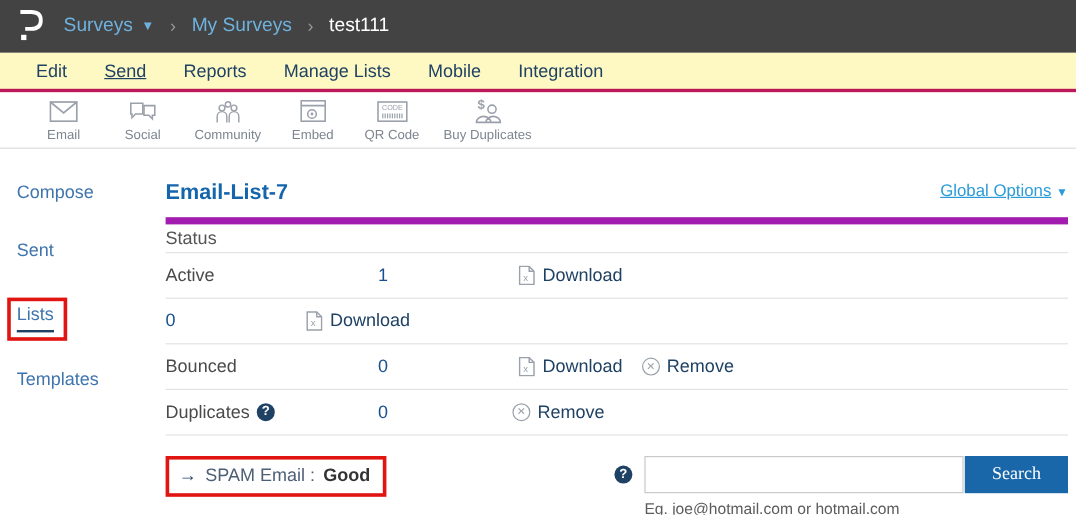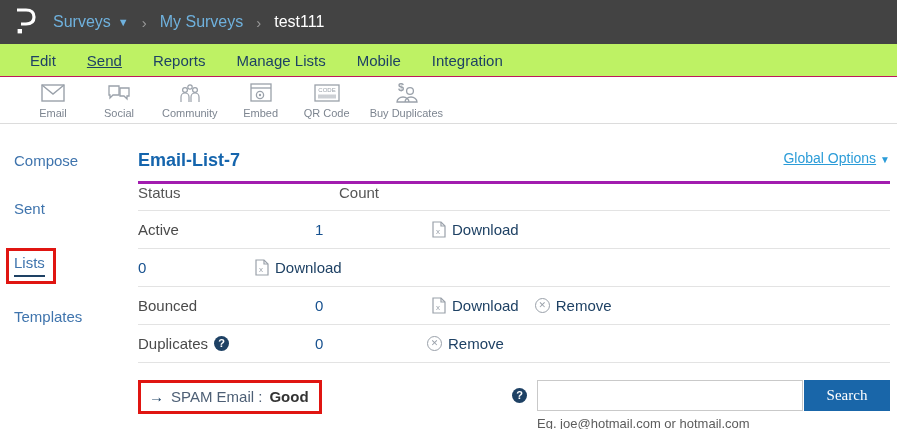--- a/index.html
+++ b/index.html
@@ -9,21 +9,21 @@
   
   .topbar { height:44px; background:#434343; display:flex; align-items:center; padding-left:13px; }
   .logo { width:26px; height:30px; margin-right:14px; flex:0 0 auto; }
   .crumb-link { color:#6fb1dd; font-size:16px; text-decoration:none; cursor:pointer; }
   .crumb-current { color:#ffffff; font-size:16px; }
   .crumb-caret { color:#6fb1dd; font-size:11px; margin-left:7px; }
   .crumb-chev { color:#9a9a9a; font-size:15px; margin:0 13px; }
 
   
   .menubar { height:33px; display:flex; align-items:center; padding-left:30px; gap:31px;
-    border-bottom:1px solid #be185d; background:#bef264; }
+    border-bottom:3px solid #be185d; background:#fef9c3; }
   .menu-item { color:#1e4164; font-size:15px; text-decoration:none; cursor:pointer; }
   .menu-item.active { text-decoration:underline; }
 
   
   .toolbar { height:47px; border-bottom:1px solid #dcdcdc; display:flex; align-items:flex-end;
     padding:0 0 4px 30px; gap:20px; background:#fff; }
   .tool { display:flex; flex-direction:column; align-items:center; cursor:pointer; min-width:46px; }
   .tool .t-icon { height:24px; display:flex; align-items:center; justify-content:center; color:#9aa1aa; }
   .tool .t-label { font-size:11px; color:#7d8590; margin-top:2px; white-space:nowrap; }
 
@@ -33,22 +33,22 @@
   .side-item { display:block; color:#3f74ad; font-size:15px; margin-bottom:31px; cursor:pointer; }
   .side-red-box { display:inline-block; border:3px solid #e01511; padding:3px 8px 4px 5px; margin-left:-8px; margin-bottom:24px; }
   .side-item.active { margin:0; padding-bottom:4px; border-bottom:2px solid #1e4164; }
 
   .content { flex:1; padding:26px 7px 0 3px; }
   .content-head { display:flex; align-items:flex-start; justify-content:space-between; padding-bottom:10px; }
   .page-title { color:#1565ad; font-size:18px; font-weight:bold; }
   .global-options { color:#2b9cd8; font-size:14px; text-decoration:underline; cursor:pointer; }
   .global-options .gcaret { display:inline-block; text-decoration:none; font-size:10px; margin-left:4px; color:#2b9cd8; }
 
-  .tbl-header { display:flex; align-items:flex-start; height:30px; border-top:3px solid #a21caf;
-    border-bottom:1px solid #e3e3e3;gap:24px; }
+  .tbl-header { display:flex; align-items:center; height:30px; border-top:6px solid #a21caf;
+    border-bottom:1px solid #e3e3e3; }
   .tbl-row { display:flex; align-items:center; height:38px; border-bottom:1px solid #e3e3e3; }
   .col-status { width:177px; color:#4a4a4a; font-size:15px; display:flex; align-items:center; gap:6px; }
   .col-count  { width:117px; color:#17518f; font-size:15px; }
   .hdr { color:#555; font-size:15px; }
   .col-actions { display:flex; align-items:center; gap:16px; }
   .action-link { display:flex; align-items:center; gap:6px; color:#1e4164; font-size:15px; cursor:pointer; }
   .remove-circ { width:15px; height:15px; border:1px solid #9aa1aa; border-radius:50%;
     color:#9aa1aa; font-size:9px; line-height:13px; text-align:center; display:inline-block; }
   .help-badge { width:15px; height:15px; background:#1e4164; border-radius:50%; color:#fff;
     font-size:11px; font-weight:bold; line-height:15px; text-align:center; display:inline-block; cursor:pointer; }
@@ -179,21 +179,20 @@
   </div>
 
   <div class="content">
     <div class="content-head">
       <span class="page-title">Email-List-7</span>
       <span class="global-options"><span>Global Options</span><span class="gcaret">▼</span></span>
     </div>
 
     <div class="tbl-header">
       <span class="col-status hdr">Status</span>
-      <span class="col-count hdr" style="color:#555;">Count</span>
     </div>
 
     <div class="tbl-row">
       <span class="col-status">Active</span>
       <span class="col-count">1</span>
       <span class="col-actions">
         <a class="action-link">
           <svg width="14" height="17" viewBox="0 0 14 17">
               <path d="M1 1 h8 l4 4 v11 h-12 z" fill="none" stroke="#9aa1aa" stroke-width="1.2"></path>
               <path d="M9 1 v4 h4" fill="none" stroke="#9aa1aa" stroke-width="1.2"></path>

